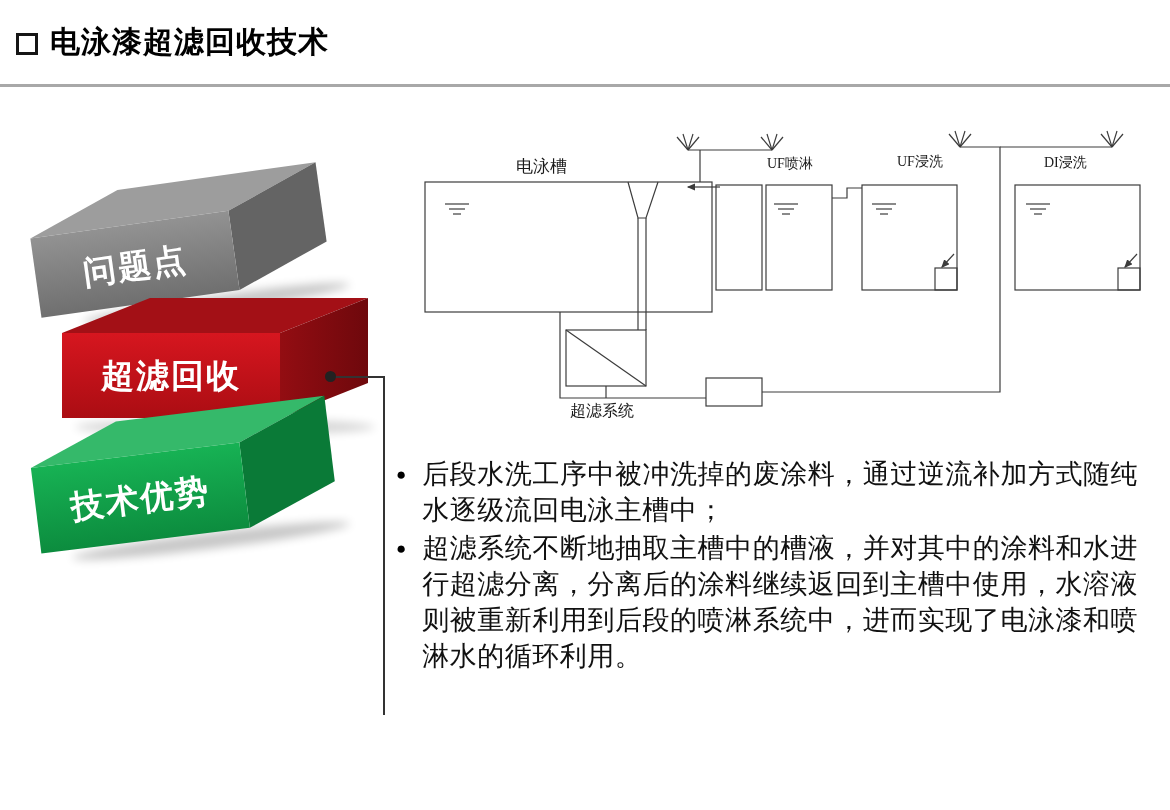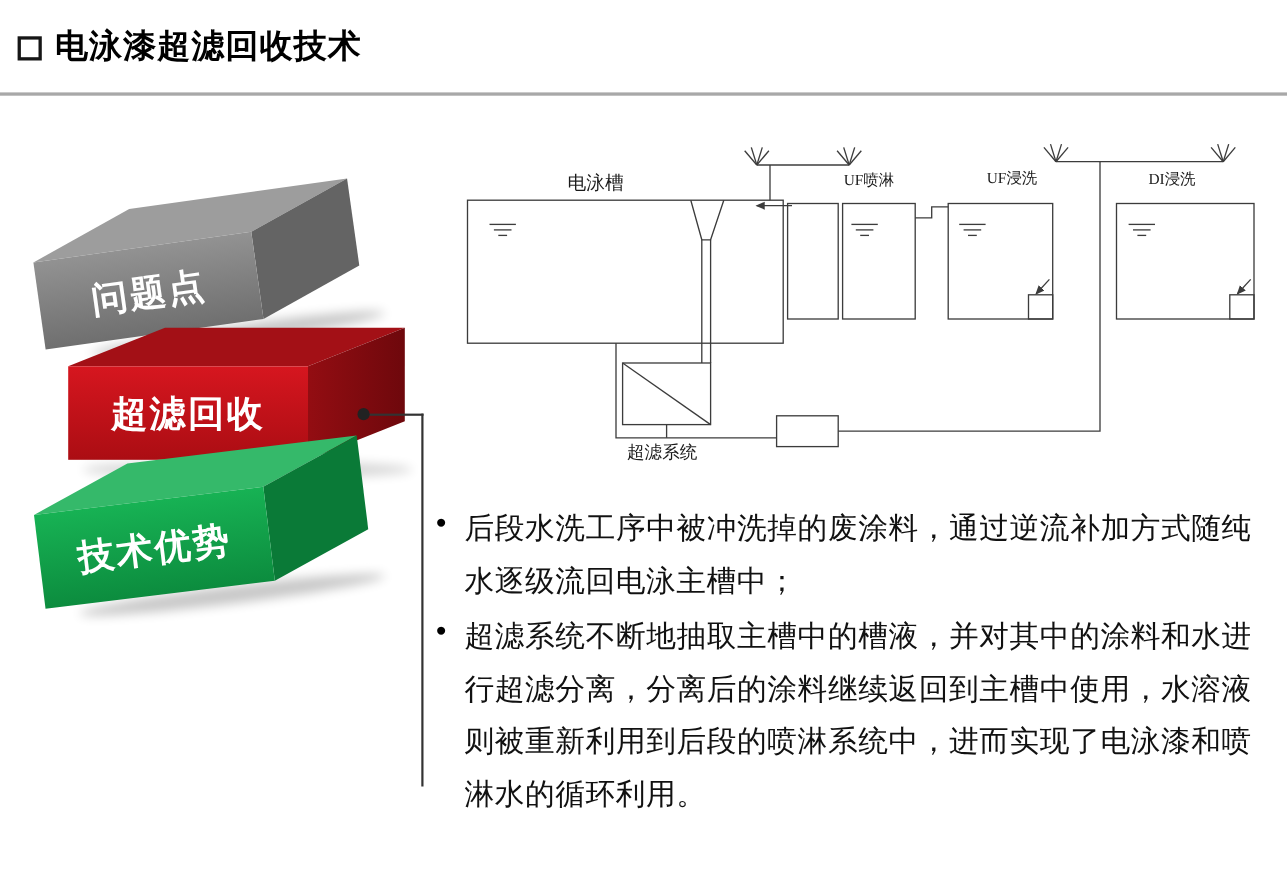--- a/index.html
+++ b/index.html
@@ -27,21 +27,21 @@
   .connector-dot{position:absolute;left:325px;top:371px;width:11px;height:11px;border-radius:50%;background:#222;}
 
   
   .diagram{position:absolute;left:420px;top:120px;width:740px;height:335px;overflow:visible;}
   .diagram text{font-family:"Liberation Serif", serif;fill:#1a1a1a;}
 
   
   .bullets{position:absolute;left:396px;top:456px;width:742px;}
   .bullet-item{display:flex;gap:16px;margin-bottom:2px;}
   .bullet-marker{flex:0 0 auto;font-size:17px;line-height:38px;color:#000;}
-  .bullet-text{font-size:27px;line-height:48px;color:#111;text-align:justify;letter-spacing:0.5px;}
+  .bullet-text{font-size:27px;line-height:36px;color:#111;text-align:justify;letter-spacing:0.5px;}
 </style>
 </head>
 <body>
 
 <div class="slide">
 
   <div class="title-row">
     <div class="title-square"></div>
     <h1 class="title">电泳漆超滤回收技术</h1>
   </div>

